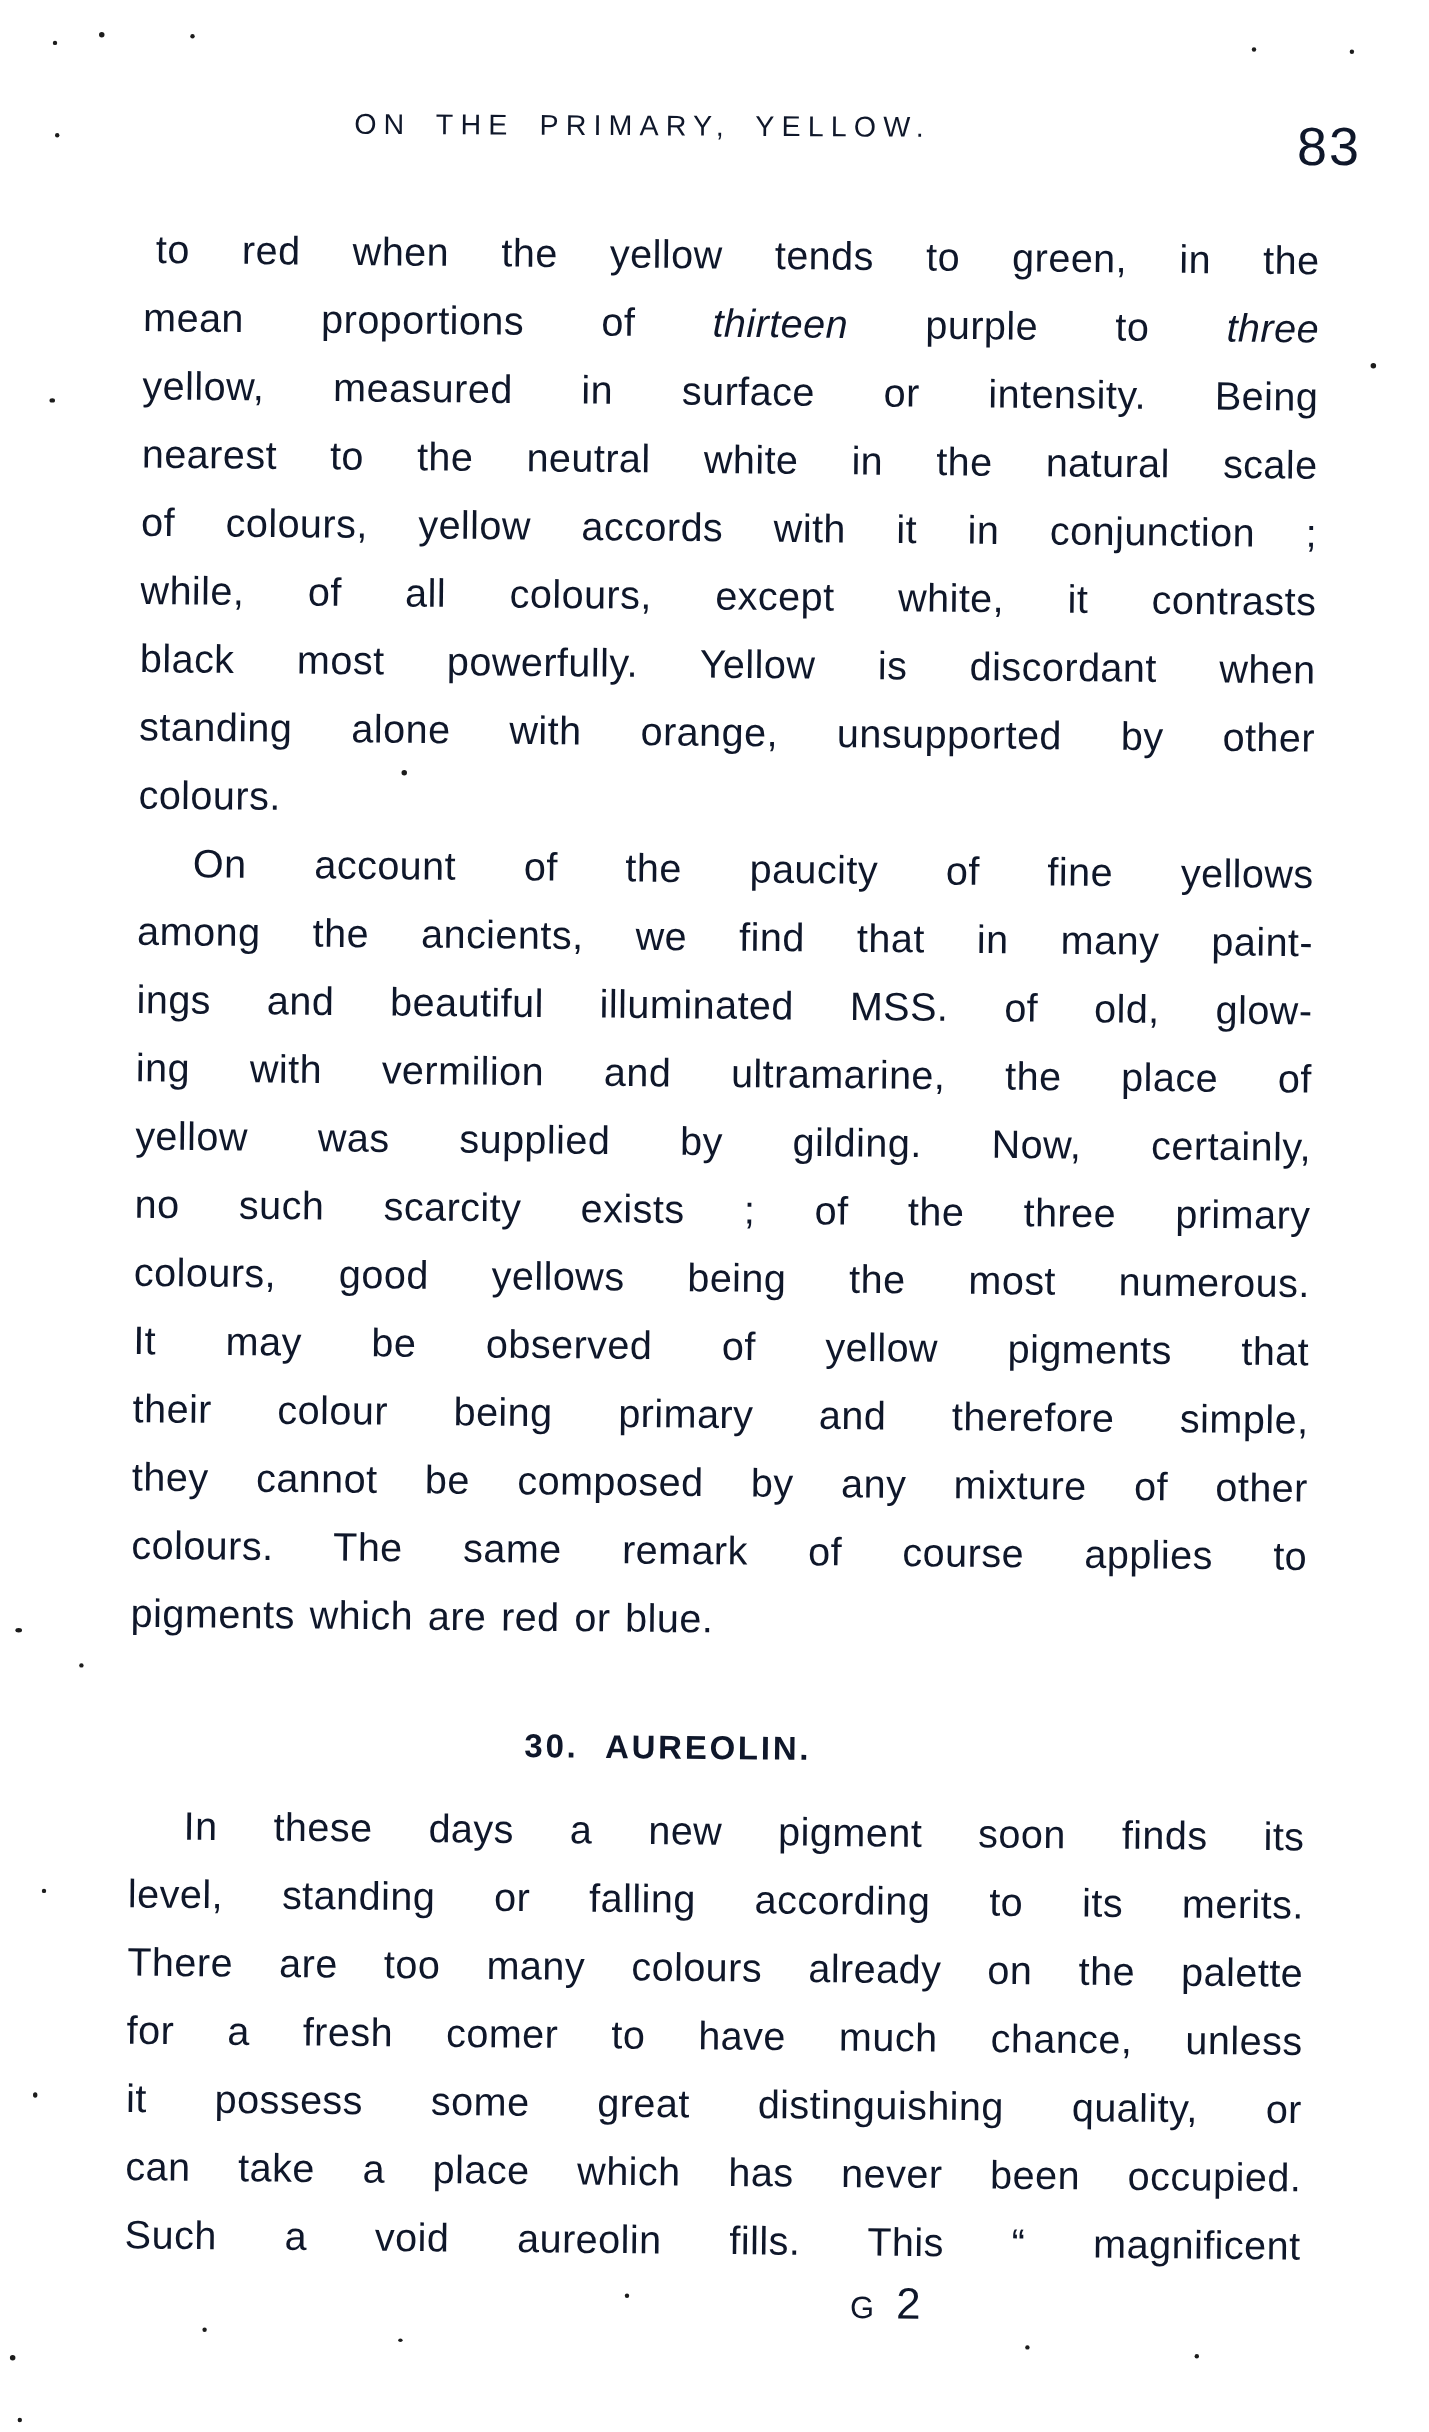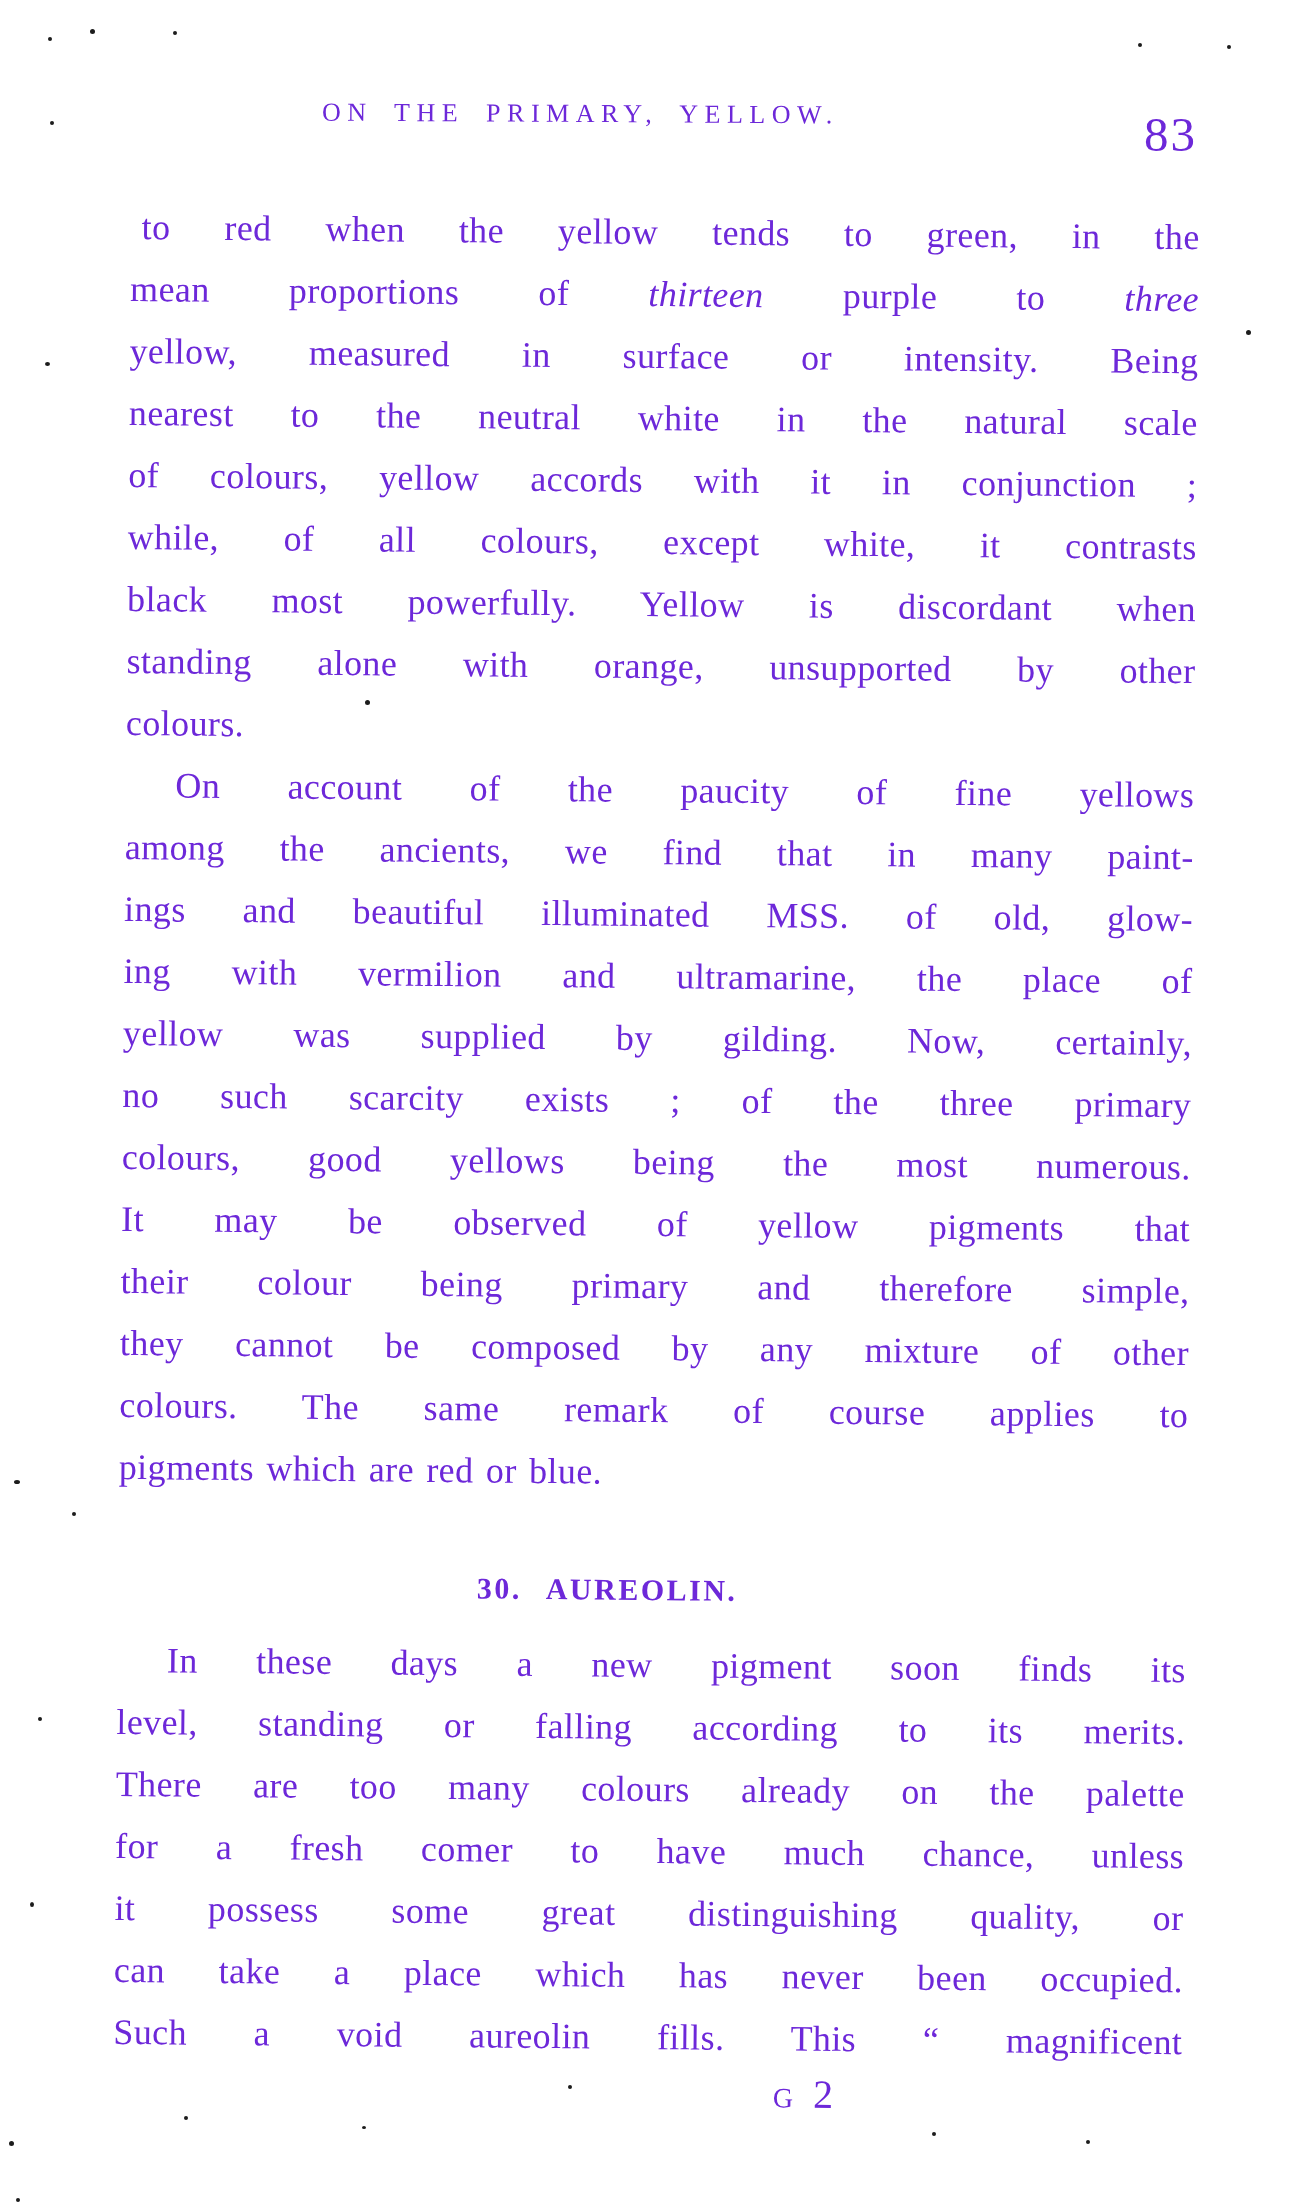--- a/index.html
+++ b/index.html
@@ -1,32 +1,32 @@
 <!DOCTYPE html>
 <html><head>
 <meta charset="utf-8">
 <style>
   html,body{margin:0;padding:0;}
   .page{
     position:relative;
     width:1299px;height:2211px;
     background:#ffffff;
     overflow:hidden;
-    font-family:Liberation Serif, serif;
-    color:#6d28d9;
+    font-family:Liberation Sans, sans-serif;
+    color:#0f172a;
   }
   
   .head-title{
     position:absolute;left:322px;top:99px;
     font-size:26px;letter-spacing:6.5px;word-spacing:9px;
     white-space:nowrap;
     transform:rotate(0.3deg);
   }
   .page-num{
-    position:absolute;left:1144px;top:106px;
+    position:absolute;left:1179px;top:106px;
     font-size:49px;letter-spacing:2px;
   }
   
   .text-block{
     position:absolute;left:131px;top:196px;width:1069px;
     transform:rotate(0.55deg);
     transform-origin:0 0;
   }
   .line{
     margin:0;height:62px;line-height:62px;overflow:hidden;

